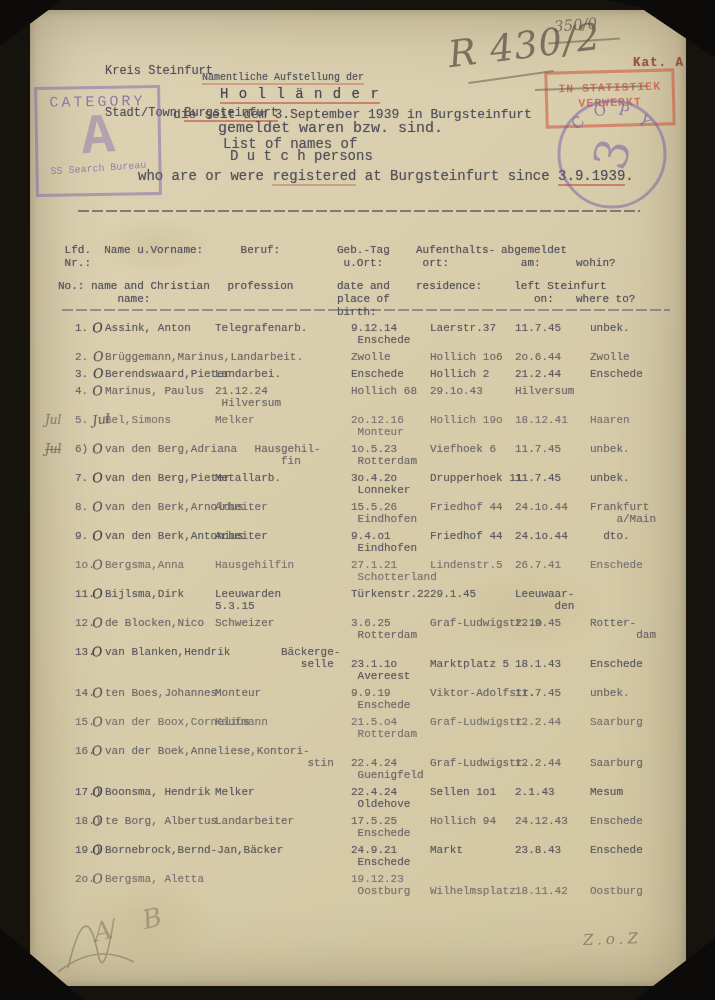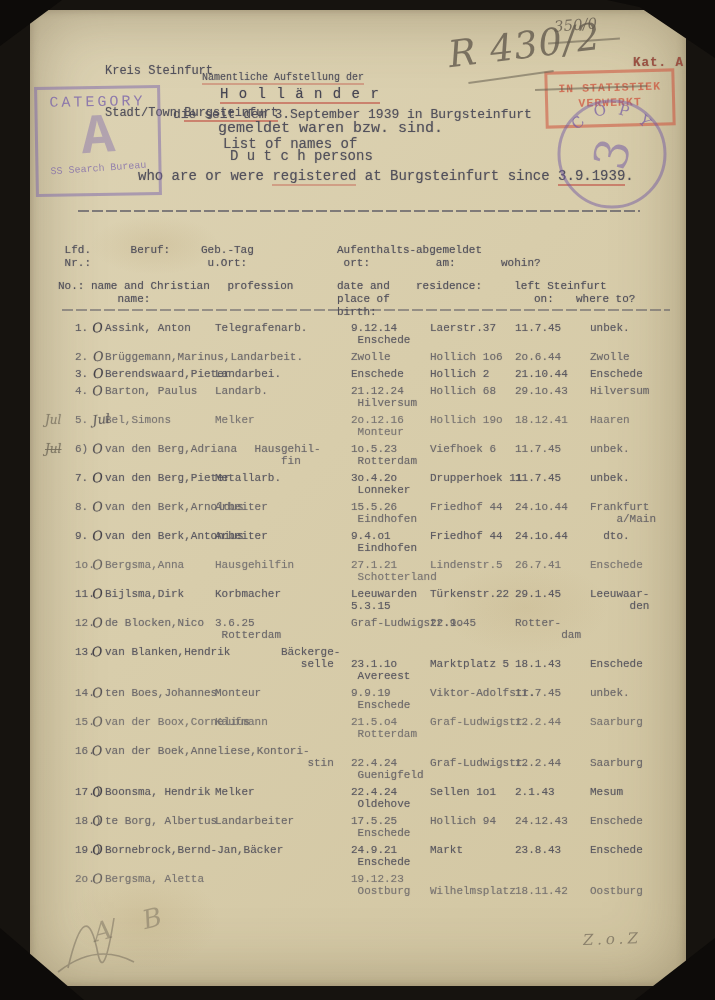--- a/index.html
+++ b/index.html
@@ -103,20 +103,21 @@
     <div class="abs t5 typed">List of names of</div>
     <div class="abs t6 typed">D u t c h persons</div>
     <div class="abs t7 typed"><span>who are or were </span><span class="ru-soft">registered</span><span> at Burgsteinfurt since </span><span class="ru">3.9.1939</span><span>.</span></div>
 
     <div class="rule rule1"></div>
     <div class="rule rule2"></div>
 
     <div class="thead thead-de typed">
       <span class="c hno"> Lfd.
  Nr.:</span>
+      <span class="c">  Name u.Vorname:</span>
       <span class="c">      Beruf:</span>
       <span class="c">Geb.-Tag
  u.Ort:</span>
       <span class="c">Aufenthalts-
  ort:</span>
       <span class="c">abgemeldet
    am:</span>
       <span class="c">
 wohin?</span>
     </div>
@@ -162,30 +163,29 @@
   </div>
 
   <div class="trow">
     <span class="c hand pre-note"></span>
     <span class="c">3.</span>
     <span class="c hand mark">O</span>
     <span class="c">Berendswaard,Pieter</span>
     <span class="c">Landarbei.</span>
     <span class="c">Enschede</span>
     <span class="c">Hollich 2</span>
-    <span class="c">21.10.44</span>
+    <span class="c">21.2.44</span>
     <span class="c">Enschede</span>
   </div>
 
   <div class="trow">
     <span class="c hand pre-note"></span>
     <span class="c">4.</span>
     <span class="c hand mark">O</span>
-    <span class="c">Barton, Paulus</span>
-    <span class="c">Landarb.</span>
+    <span class="c">Marinus, Paulus</span>
     <span class="c">21.12.24
  Hilversum</span>
     <span class="c">Hollich 68</span>
     <span class="c">29.1o.43</span>
     <span class="c">Hilversum</span>
   </div>
 
   <div class="trow">
     <span class="c hand pre-note">Jul</span>
     <span class="c">5.</span>
@@ -264,34 +264,34 @@
     <span class="c">Lindenstr.5</span>
     <span class="c">26.7.41</span>
     <span class="c">Enschede</span>
   </div>
 
   <div class="trow">
     <span class="c hand pre-note"></span>
     <span class="c">11.</span>
     <span class="c hand mark">O</span>
     <span class="c">Bijlsma,Dirk</span>
-    <span class="c">Korbmacher</span>
     <span class="c">Leeuwarden
 5.3.15</span>
     <span class="c">Türkenstr.22</span>
     <span class="c">29.1.45</span>
     <span class="c">Leeuwaar-
       den</span>
   </div>
 
   <div class="trow">
     <span class="c hand pre-note"></span>
     <span class="c">12.</span>
     <span class="c hand mark">O</span>
     <span class="c">de Blocken,Nico</span>
+    <span class="c">Schweizer</span>
     <span class="c">3.6.25
  Rotterdam</span>
     <span class="c">Graf-Ludwigstr.1o</span>
     <span class="c">22.9.45</span>
     <span class="c">Rotter-
        dam</span>
   </div>
 
   <div class="trow">
     <span class="c hand pre-note"></span>

